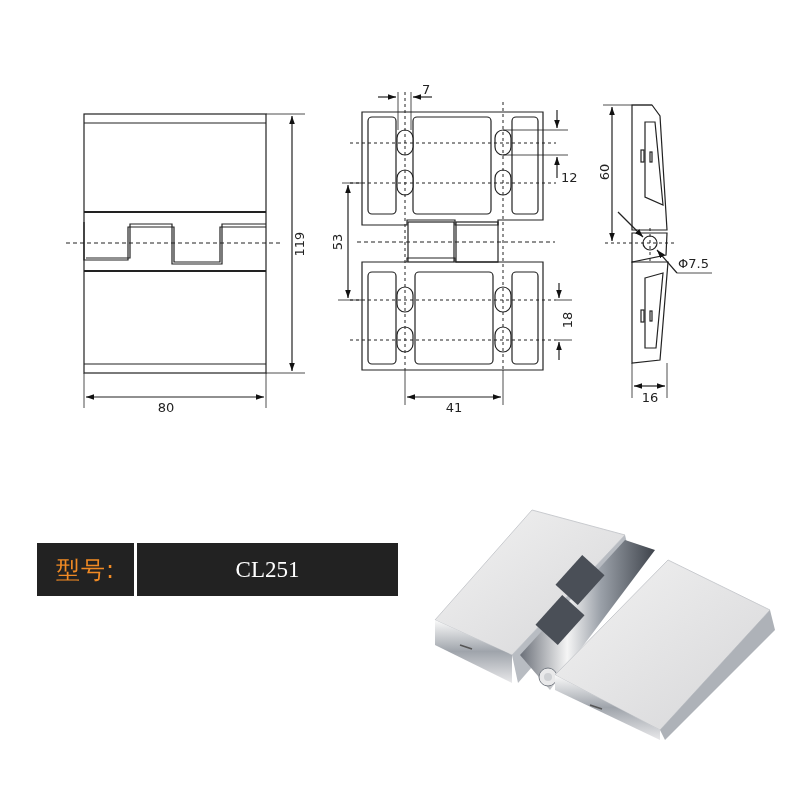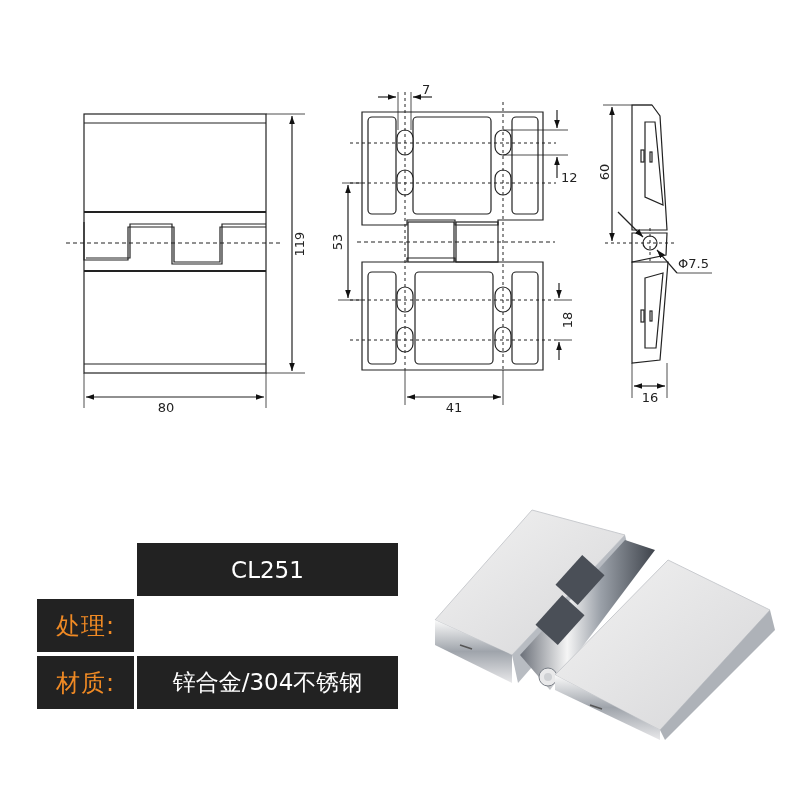--- a/index.html
+++ b/index.html
@@ -8,21 +8,21 @@
   #drawing { position: absolute; left: 0; top: 0; width: 800px; height: 460px; }
   .dim-text { font-family: "DejaVu Sans", sans-serif; font-size: 13px; fill: #222; }
   .spec-table { position: absolute; left: 37px; top: 543px; width: 361px; height: 166px;
                 background: #ffffff; }
   .spec-row { position: absolute; left: 0; width: 361px; height: 53px; }
   .spec-label { position: absolute; left: 0; top: 0; width: 97px; height: 53px;
                 background: #222222; color: #f08a24; font-size: 24px;
                 display: flex; align-items: center; justify-content: center; letter-spacing: 1px; }
   .spec-value { position: absolute; left: 100px; top: 0; width: 261px; height: 53px;
                 background: #222222; color: #ffffff; font-size: 23px;
-                display: flex; align-items: center; justify-content: center; }
+                display: flex; align-items: center; justify-content: center; font-family: Liberation Serif, serif; }
   #photo { position: absolute; left: 420px; top: 505px; width: 370px; height: 235px; }
 </style>
 </head>
 <body>
 
 <svg id="drawing" viewBox="0 0 800 460" xmlns="http://www.w3.org/2000/svg">
   <defs>
     <marker id="arr" viewBox="0 0 10 10" refX="10" refY="5" markerWidth="7" markerHeight="7" orient="auto-start-reverse">
       <path d="M0,1.5 L10,5 L0,8.5 z" fill="#111"></path>
     </marker>
@@ -146,28 +146,24 @@
   <text class="dim-text" x="342" y="242" text-anchor="middle" transform="rotate(-90 342 242)">53</text>
   <text class="dim-text" x="572" y="320" text-anchor="middle" transform="rotate(-90 572 320)">18</text>
   <text class="dim-text" x="454" y="412" text-anchor="middle">41</text>
   <text class="dim-text" x="609" y="172" text-anchor="middle" transform="rotate(-90 609 172)">60</text>
   <text class="dim-text" x="678" y="268">Φ7.5</text>
   <text class="dim-text" x="650" y="402" text-anchor="middle">16</text>
 </svg>
 
 <div class="spec-table">
   <div class="spec-row" style="top:0">
+    <div class="spec-label">型号:</div>
     <div class="spec-value">CL251</div>
   </div>
   <div class="spec-row" style="top:56px">
-    <div class="spec-label">处理:</div>
-  </div>
-  <div class="spec-row" style="top:113px">
-    <div class="spec-label">材质:</div>
-    <div class="spec-value">锌合金/304不锈钢</div>
   </div>
 </div>
 
 <svg id="photo" viewBox="0 0 370 235" xmlns="http://www.w3.org/2000/svg">
   <defs>
     <linearGradient id="plate" x1="0" y1="0" x2="1" y2="1">
       <stop offset="0" stop-color="#f2f2f2"></stop>
       <stop offset="1" stop-color="#d6d6d8"></stop>
     </linearGradient>
     <linearGradient id="edge" x1="0" y1="0" x2="0" y2="1">

